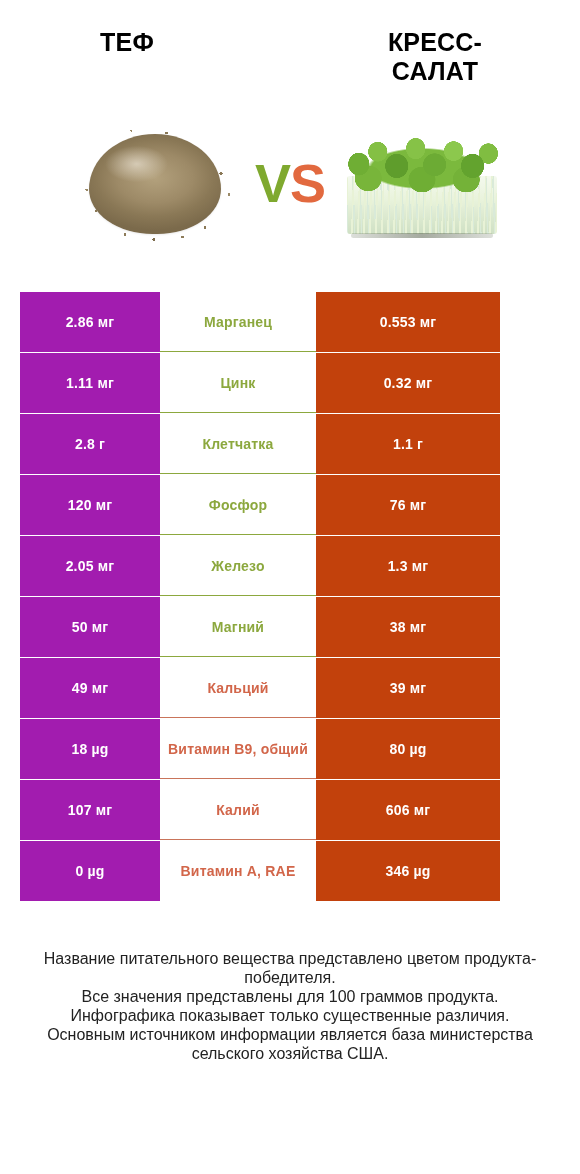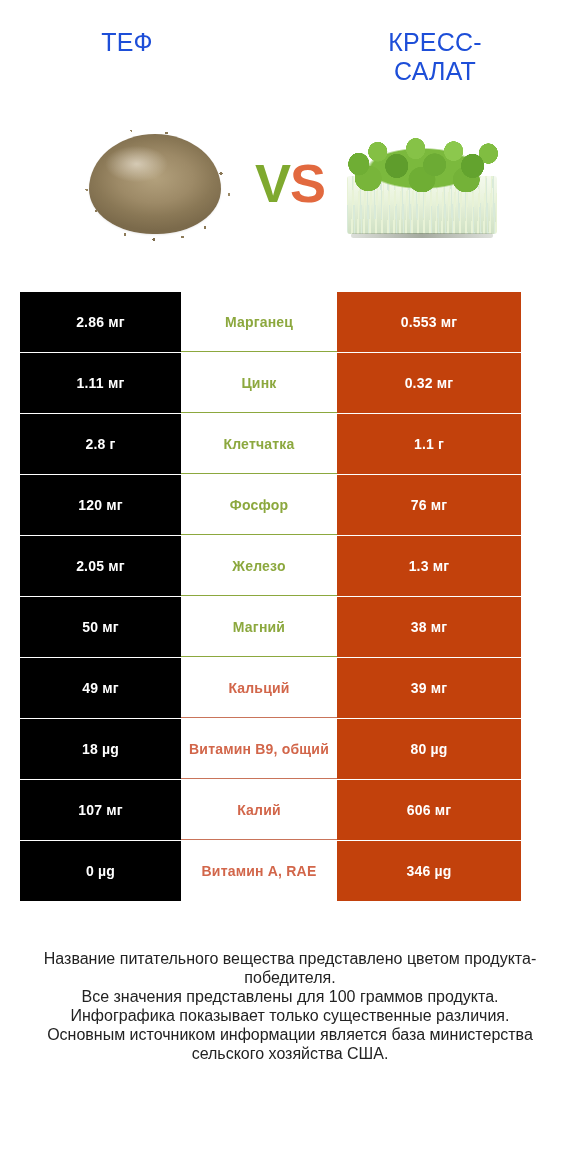--- a/index.html
+++ b/index.html
@@ -27,22 +27,22 @@
   .header-cell {
     flex: 0 0 50%;
     text-align: center;
     box-sizing: border-box;
   }
   .header-cell.left  { padding-right: 36px; }
   .header-cell.right { padding-left: 16px; padding-right: 16px; }
   .product-title {
     font-size: 25px;
     line-height: 29px;
-    color: #1d4ed8;
-    font-weight: 400;
+    color: #000000;
+    font-weight: 700;
     letter-spacing: 0.2px;
     white-space: pre-line;
   }
 
   
   .hero {
     position: relative;
     height: 218px;
     display: flex;
     align-items: center;
@@ -187,22 +187,22 @@
     display: flex;
     align-items: center;
     justify-content: center;
     box-sizing: border-box;
     font-size: 14px;
     font-weight: 700;
     text-align: center;
     letter-spacing: .2px;
   }
   .cell.left {
-    width: 161px;
-    background: #000000;
+    width: 140px;
+    background: #a21caf;
     color: #ffffff;
   }
   .cell.right {
     width: 184px;
     background: #c2410c;
     color: #ffffff;
   }
   .cell.mid {
     width: 156px;
     background: #ffffff;

